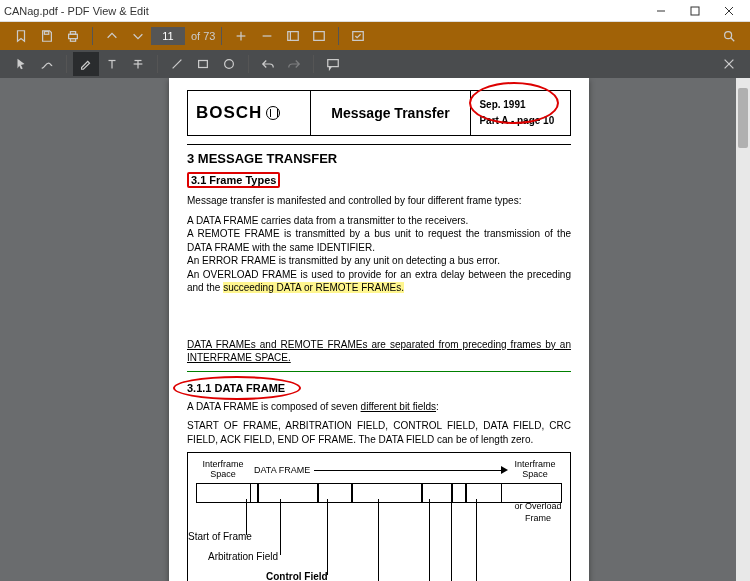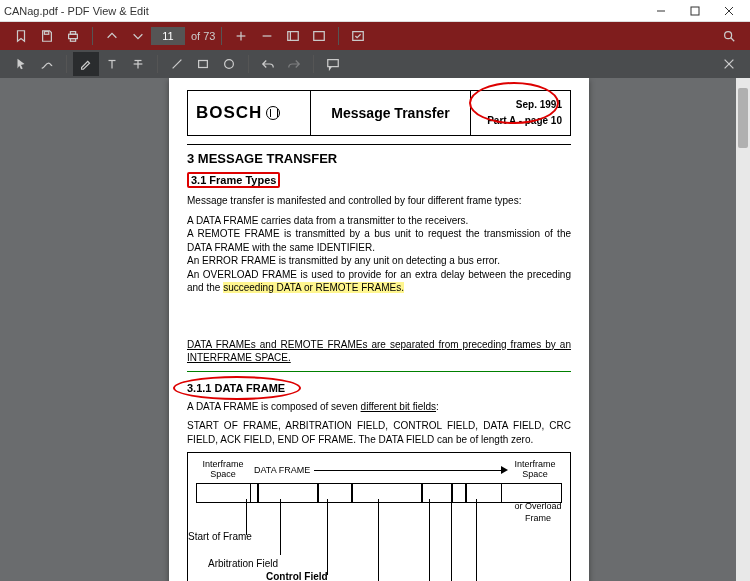--- a/index.html
+++ b/index.html
@@ -1,40 +1,40 @@
 <!DOCTYPE html>
 <html><head>
 <meta charset="utf-8">
 <style>
   * { box-sizing: border-box; margin: 0; padding: 0; }
   body { font-family: "Segoe UI", Arial, sans-serif; font-size: 12px; background: #fff; width: 750px; height: 581px; overflow: hidden; position: relative; }
   .titlebar { height: 22px; display: flex; align-items: center; padding: 0 4px; background: #fff; border-bottom: 1px solid #ddd; }
   .titlebar .title { font-size: 11px; color: #333; flex: 1; }
   .titlebar .win-btn { width: 34px; height: 22px; display: flex; align-items: center; justify-content: center; color: #333; cursor: pointer; }
   .titlebar .win-btn svg { width: 10px; height: 10px; }
-  .toolbar1 { height: 28px; background: #7f1d1d; display: flex; align-items: center; padding: 0 8px; color: #ddd; }
+  .toolbar1 { height: 28px; background: #a16207; display: flex; align-items: center; padding: 0 8px; color: #ddd; }
   .toolbar1 .tb-btn, .toolbar2 .tb-btn { width: 26px; height: 24px; display: flex; align-items: center; justify-content: center; cursor: pointer; color: #ccc; }
   .toolbar1 .sep, .toolbar2 .sep { width: 1px; height: 18px; background: #555; margin: 0 6px; }
   .toolbar1 .page-input { width: 34px; height: 18px; background: #555; border: none; color: #fff; text-align: center; font-size: 11px; }
   .toolbar1 .page-total { margin-left: 6px; font-size: 11px; color: #ccc; }
   .toolbar1 .spacer { flex: 1; }
   .toolbar2 { height: 28px; background: #4a4c4e; display: flex; align-items: center; padding: 0 8px; color: #ddd; }
   .toolbar2 .active { background: #2a2c2e; }
   .toolbar2 .spacer { flex: 1; }
   .viewer { position: absolute; top: 78px; left: 0; right: 0; bottom: 0; background: #6a6c6e; overflow: hidden; padding-left: 28px; }
   .scrollbar-v { position: absolute; right: 0; top: 0; width: 14px; height: 100%; background: #e8e8e8; }
   .scrollbar-v .thumb { position: absolute; left: 2px; right: 2px; top: 10px; height: 60px; background: #b0b0b0; border-radius: 2px; }
   .page { position: absolute; left: 169px; top: 0; width: 420px; height: 520px; background: #fff; box-shadow: 0 2px 6px rgba(0,0,0,.4); padding: 12px 18px 0 18px; font-family: Arial, sans-serif; color: #000; }
   .page .hdr-table { width: 100%; border-collapse: collapse; }
   .page .hdr-table td { border: 1px solid #000; padding: 6px 8px; vertical-align: middle; }
   .page .hdr-table .brand { font-size: 17px; font-weight: bold; letter-spacing: 1px; }
   .page .hdr-table .brand-icon { display:inline-block; width:14px; height:14px; border:1.2px solid #000; border-radius:50%; position:relative; vertical-align:-2px; margin-left:4px; }
   .page .hdr-table .brand-icon:before { content:""; position:absolute; left:3px; top:2px; width:6px; height:8px; border:1px solid #000; border-top:none; border-bottom:none; }
   .page .hdr-table .title-mid { text-align: center; font-size: 14px; font-weight: bold; }
-  .page .hdr-table .meta { font-size: 10px; font-weight: bold; text-align: right; line-height: 1.6; }
+  .page .hdr-table .meta { font-size: 10px; font-weight: bold; text-align: left; line-height: 1.6; }
   .page h2.section { font-size: 13px; font-weight: bold; margin: 8px 0 6px; border-top:1px solid #000; padding-top:6px; }
   .page h3.sub { font-size: 11px; font-weight: bold; margin: 4px 0 6px; }
   .page p { font-size: 10px; line-height: 1.35; margin-bottom: 6px; text-align: justify; }
   .page .hl { background: #fff68f; }
   .page .sep-line { border: none; border-top: 1px solid #008000; margin: 2px 0 6px; }
   .red-box { border: 2px solid #d00; border-radius: 2px; padding: 0 2px; display: inline-block; }
   .red-oval { position: absolute; border: 2px solid #d00; border-radius: 50%; pointer-events: none; }
   .diagram { border:1px solid #000; margin-top:6px; padding:6px 8px 0 8px; position:relative; height:160px; font-size:9px; }
   .diagram .toprow { display:flex; align-items:center; height:22px; }
   .diagram .toprow .lbl { width:54px; text-align:center; line-height:1.1; }
@@ -278,21 +278,21 @@
       </div>
       <div class="right-note">or Overload Frame</div>
       <div class="vline" style="left:58px; top:46px; height:36px;"></div>
       <div class="vline" style="left:92px; top:46px; height:56px;"></div>
       <div class="vline" style="left:139px; top:46px; height:76px;"></div>
       <div class="vline" style="left:190px; top:46px; height:96px;"></div>
       <div class="vline" style="left:241px; top:46px; height:112px;"></div>
       <div class="vline" style="left:263px; top:46px; height:112px;"></div>
       <div class="vline" style="left:288px; top:46px; height:112px;"></div>
       <div class="field-lbl" style="left:0; top:78px;">Start of Frame</div>
-      <div class="field-lbl" style="left:20px; top:98px;margin-top:7px;">Arbitration Field</div>
+      <div class="field-lbl" style="left:20px; top:98px;">Arbitration Field</div>
       <div class="field-lbl" style="left:78px; top:118px;font-weight:bold;">Control Field</div>
       <div class="field-lbl" style="left:140px; top:138px;">Data Field</div>
     </div>
 
     
     <span class="red-oval" style="left:300px; top:4px; width:90px; height:42px;"></span>
   </div>
 
   <div class="scrollbar-v">
     <div class="thumb"></div>

